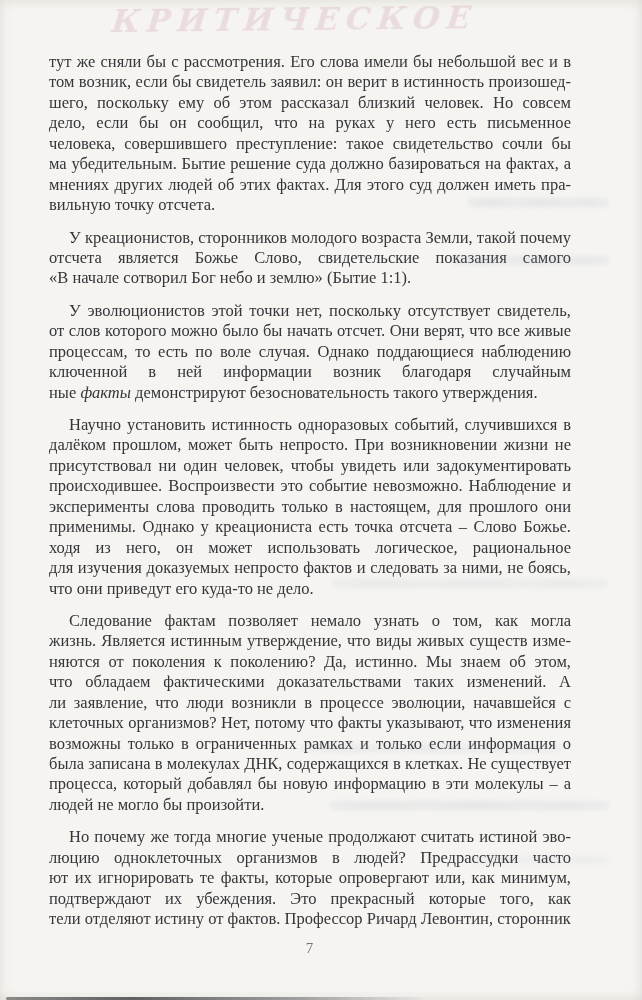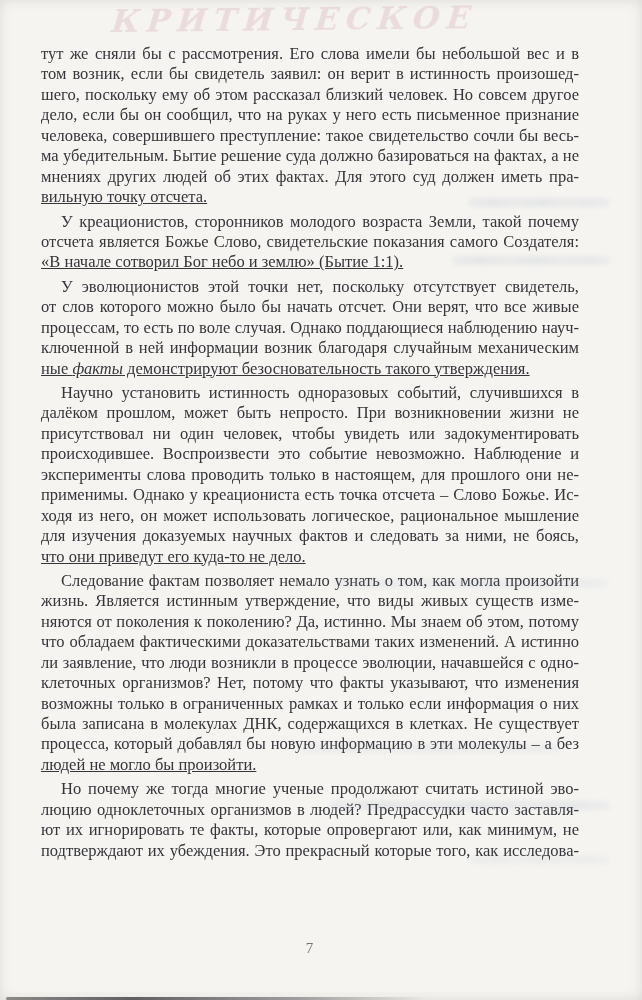--- a/index.html
+++ b/index.html
@@ -46,29 +46,29 @@
   .text-block {
     position: absolute;
     left: 37px;
     top: 40px;
     width: 546px;
     font-size: 16.5px;
     line-height: 20.45px;
     color: #35353a;
     text-rendering: optimizeLegibility;
   }
-  .para { margin: 4px; }
+  .para { margin: 12px; }
   .line {
     text-align: justify;
     text-align-last: justify;
     white-space: normal;
     overflow: hidden;
     height: 20.45px;
   }
-  .line.last { text-align-last: left; text-decoration: underline; }
+  .line.last { text-align-last: left; }
   .para.indent .line:first-child { text-indent: 20px; }
   .line i { font-style: italic; }
   
   .page-number {
     position: absolute;
     left: 37px;
     top: 940px;
     width: 546px;
     text-align: center;
     font-size: 15px;
@@ -144,40 +144,41 @@
         <div class="line last">ные <i>факты</i> демонстрируют безосновательность такого утверждения.</div>
       </div>
       <div class="para indent">
         <div class="line">Научно установить истинность одноразовых событий, случившихся в</div>
         <div class="line">далёком прошлом, может быть непросто. При возникновении жизни не</div>
         <div class="line">присутствовал ни один человек, чтобы увидеть или задокументировать</div>
         <div class="line">происходившее. Воспроизвести это событие невозможно. Наблюдение и</div>
         <div class="line">эксперименты слова проводить только в настоящем, для прошлого они не-</div>
         <div class="line">применимы. Однако у креациониста есть точка отсчета – Слово Божье. Ис-</div>
         <div class="line">ходя из него, он может использовать логическое, рациональное мышление</div>
-        <div class="line">для изучения доказуемых научных фактов и следовать за ними, не боясь,</div>
+        <div class="line">для изучения доказуемых непросто фактов и следовать за ними, не боясь,</div>
         <div class="line last">что они приведут его куда-то не дело.</div>
       </div>
       <div class="para indent">
         <div class="line">Следование фактам позволяет немало узнать о том, как могла произойти</div>
         <div class="line">жизнь. Является истинным утверждение, что виды живых существ изме-</div>
         <div class="line">няются от поколения к поколению? Да, истинно. Мы знаем об этом, потому</div>
         <div class="line">что обладаем фактическими доказательствами таких изменений. А истинно</div>
         <div class="line">ли заявление, что люди возникли в процессе эволюции, начавшейся с одно-</div>
         <div class="line">клеточных организмов? Нет, потому что факты указывают, что изменения</div>
         <div class="line">возможны только в ограниченных рамках и только если информация о них</div>
         <div class="line">была записана в молекулах ДНК, содержащихся в клетках. Не существует</div>
         <div class="line">процесса, который добавлял бы новую информацию в эти молекулы – а без</div>
         <div class="line last">людей не могло бы произойти.</div>
       </div>
       <div class="para indent">
         <div class="line">Но почему же тогда многие ученые продолжают считать истиной эво-</div>
         <div class="line">люцию одноклеточных организмов в людей? Предрассудки часто заставля-</div>
         <div class="line">ют их игнорировать те факты, которые опровергают или, как минимум, не</div>
         <div class="line">подтверждают их убеждения. Это прекрасный которые того, как исследова-</div>
+        <div class="line last">тели отделяют истину от фактов. Профессор Ричард Левонтин, сторонник</div>
       </div>
     </div>
 
   <div class="page-number">7</div>
 
   <div class="bleed b1"></div>
   <div class="bleed b2"></div>
   <div class="bleed b3"></div>
   <div class="bleed b4"></div>
   <div class="bleed b5"></div>

